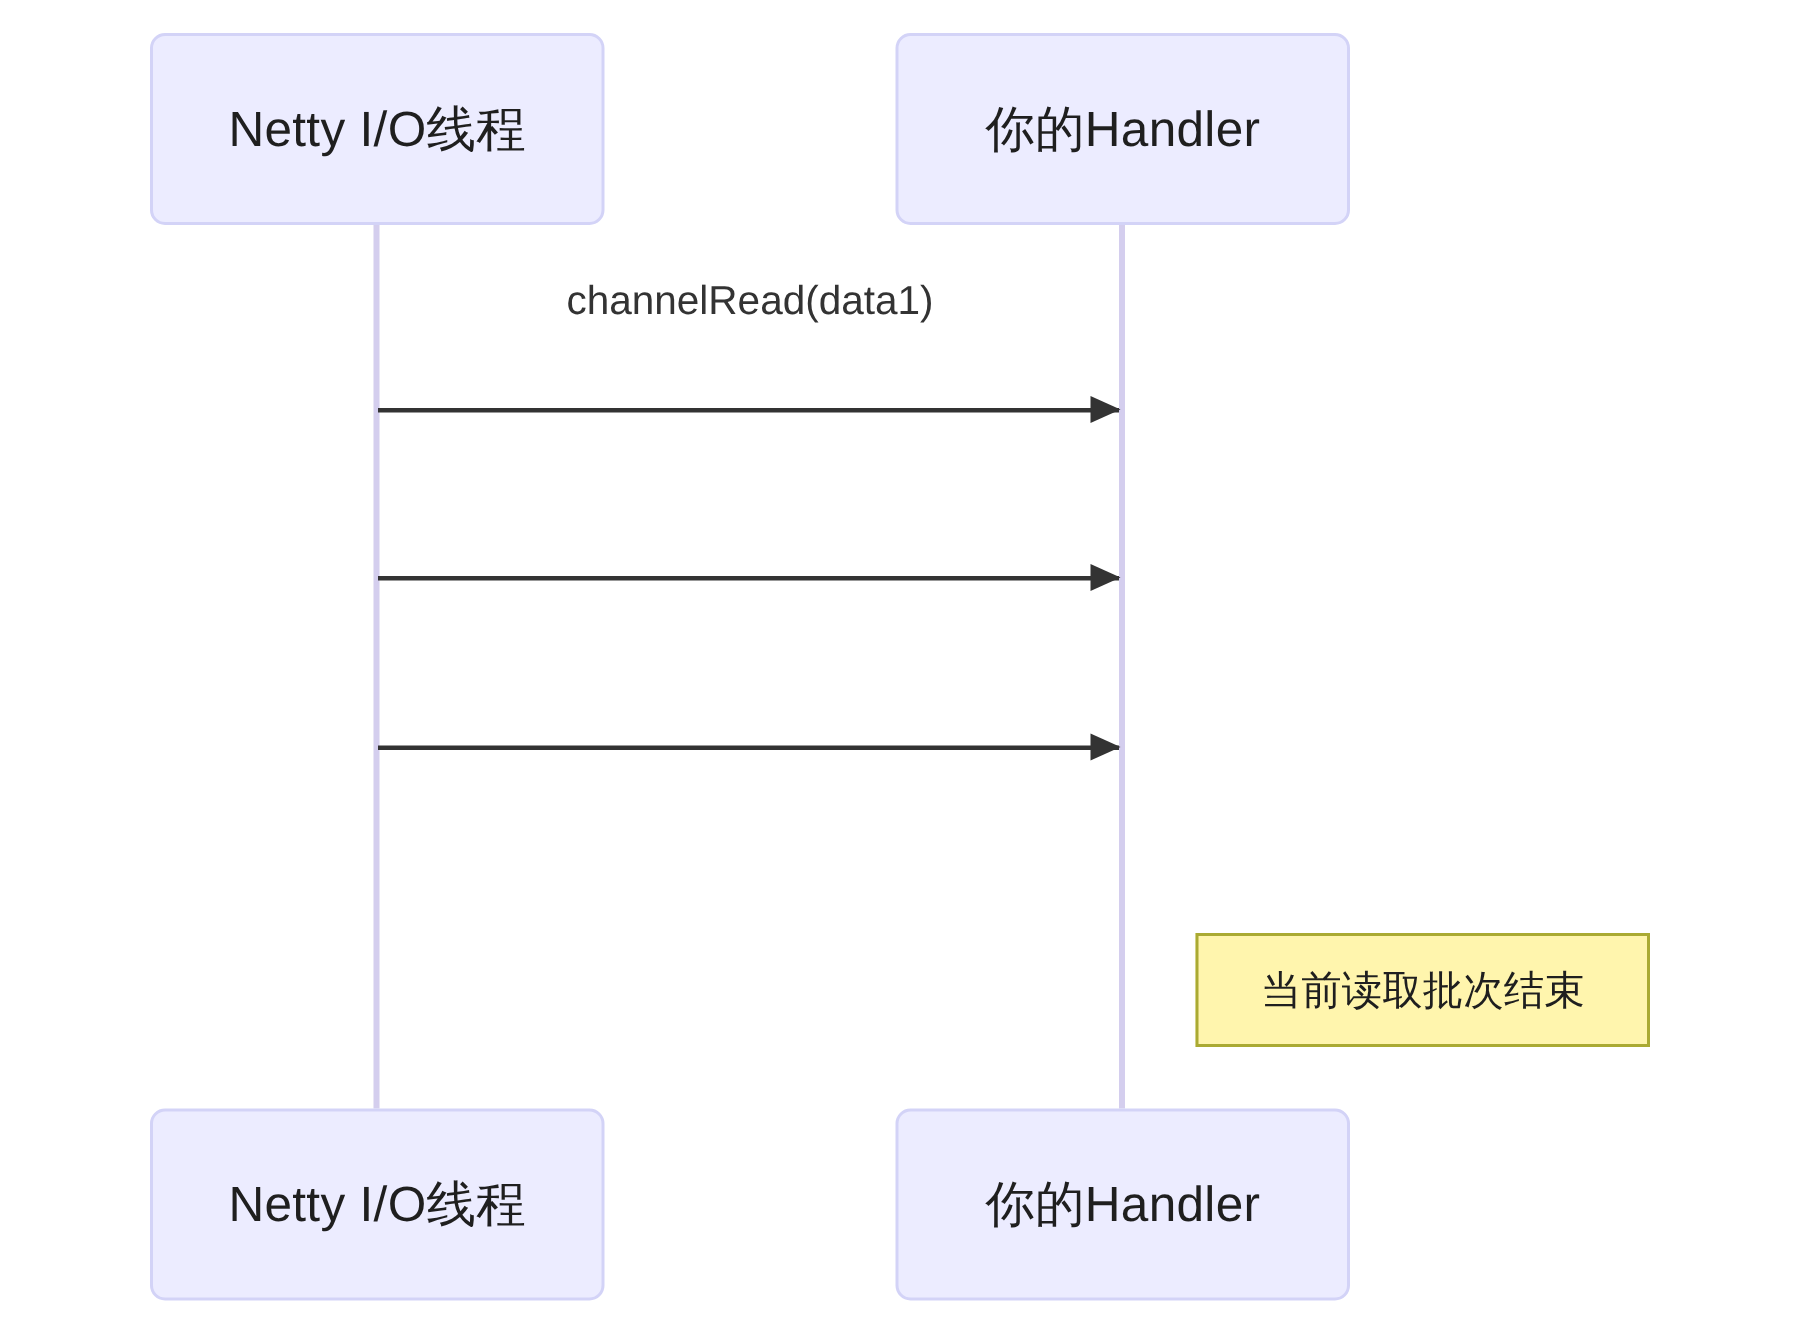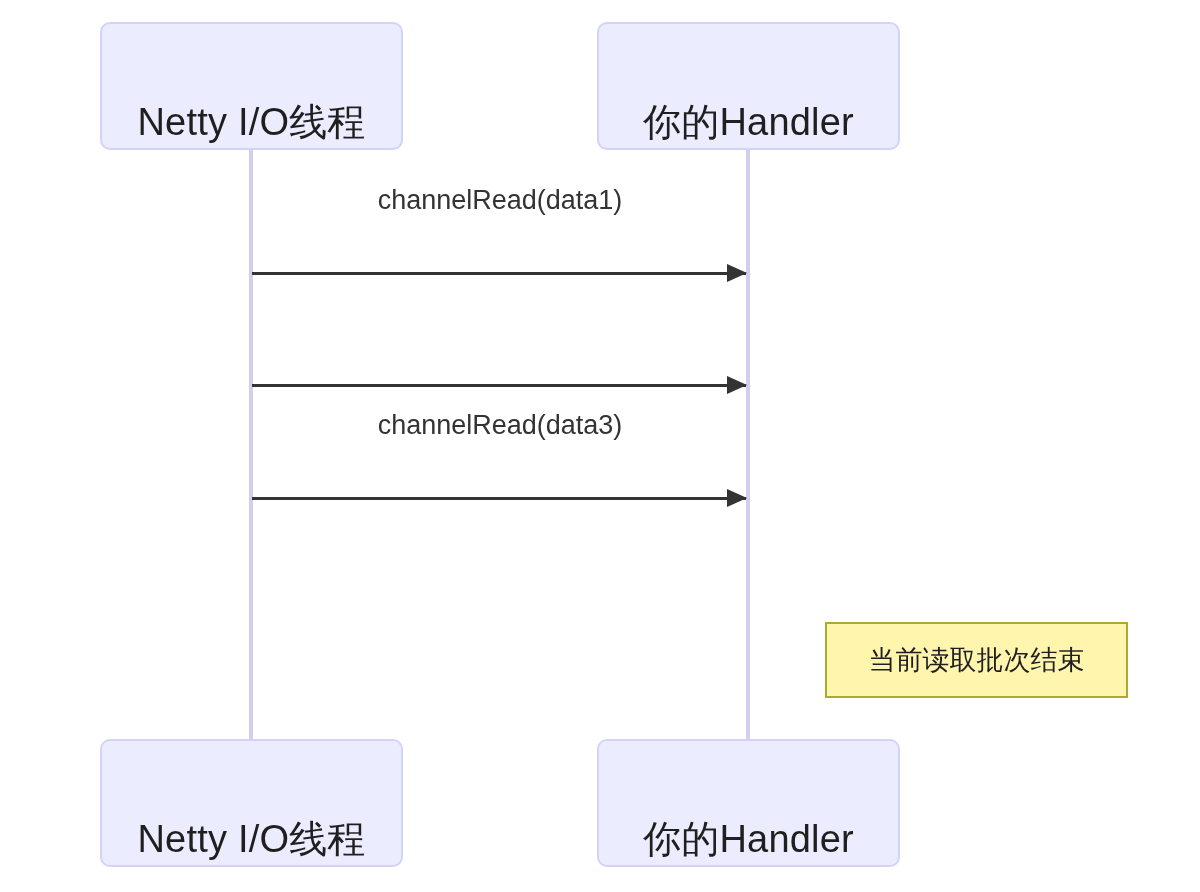--- a/index.html
+++ b/index.html
@@ -19,24 +19,24 @@
   }
 
   
   .actor-box {
     position: absolute;
     box-sizing: border-box;
     background: #ECECFF;
     border: 2px solid #D3D3F7;
     border-radius: 10px;
     display: flex;
-    align-items: flex-end;
+    align-items: center;
     justify-content: center;
     color: #1f1f1f;
-    font-size: 38px;
+    font-size: 33px;
     font-weight: 400;
     letter-spacing: 0.2px;
     white-space: nowrap;
   }
   .actor-top-1 { left: 100px;  top: 22px;  width: 303px; height: 128px; }
   .actor-top-2 { left: 597px;  top: 22px;  width: 303px; height: 128px; }
   .actor-bot-1 { left: 100px;  top: 739px; width: 303px; height: 128px; }
   .actor-bot-2 { left: 597px;  top: 739px; width: 303px; height: 128px; }
 
   
@@ -101,21 +101,20 @@
     box-sizing: border-box;
     background: #FFF5AD;
     border: 2px solid #AAAA33;
     display: flex;
     align-items: center;
     justify-content: center;
     color: #1f1f1f;
     font-size: 27px;
     font-weight: 400;
     white-space: nowrap;
-    margin-left: 28px;
   }
 </style>
 </head>
 <body>
 
 <div id="diagram">
 
   <div class="actor-box actor-top-1">
     <span>Netty I/O线程</span>
   </div>
@@ -133,21 +132,20 @@
     </div>
   </div>
 
   <div class="message m2">
     <div class="msg-line">
       <div class="msg-arrowhead"></div>
     </div>
   </div>
 
   <div class="message m3">
-    <div class="msg-label">channelRead(data3)</div>
     <div class="msg-line">
       <div class="msg-arrowhead"></div>
     </div>
   </div>
 
 
   <div class="note-box">
     <span>当前读取批次结束</span>
   </div>
 

